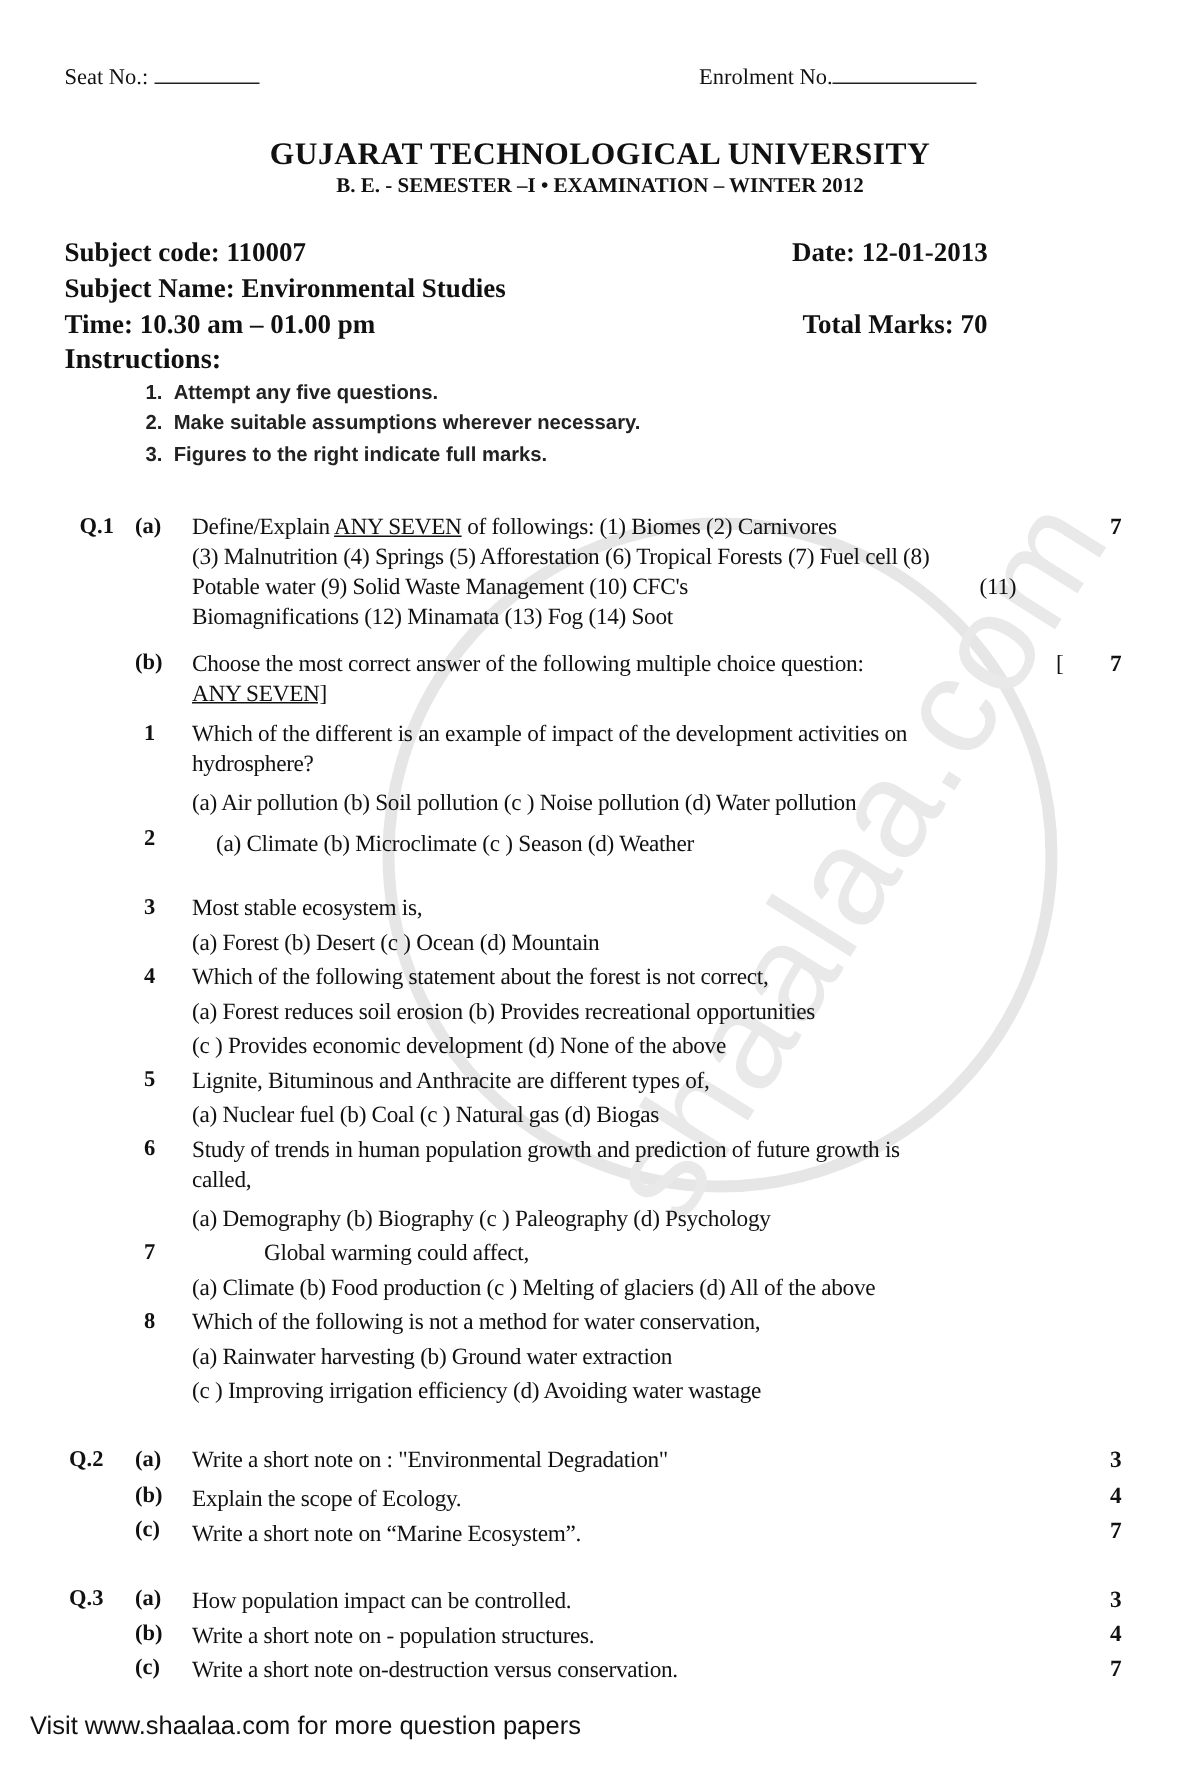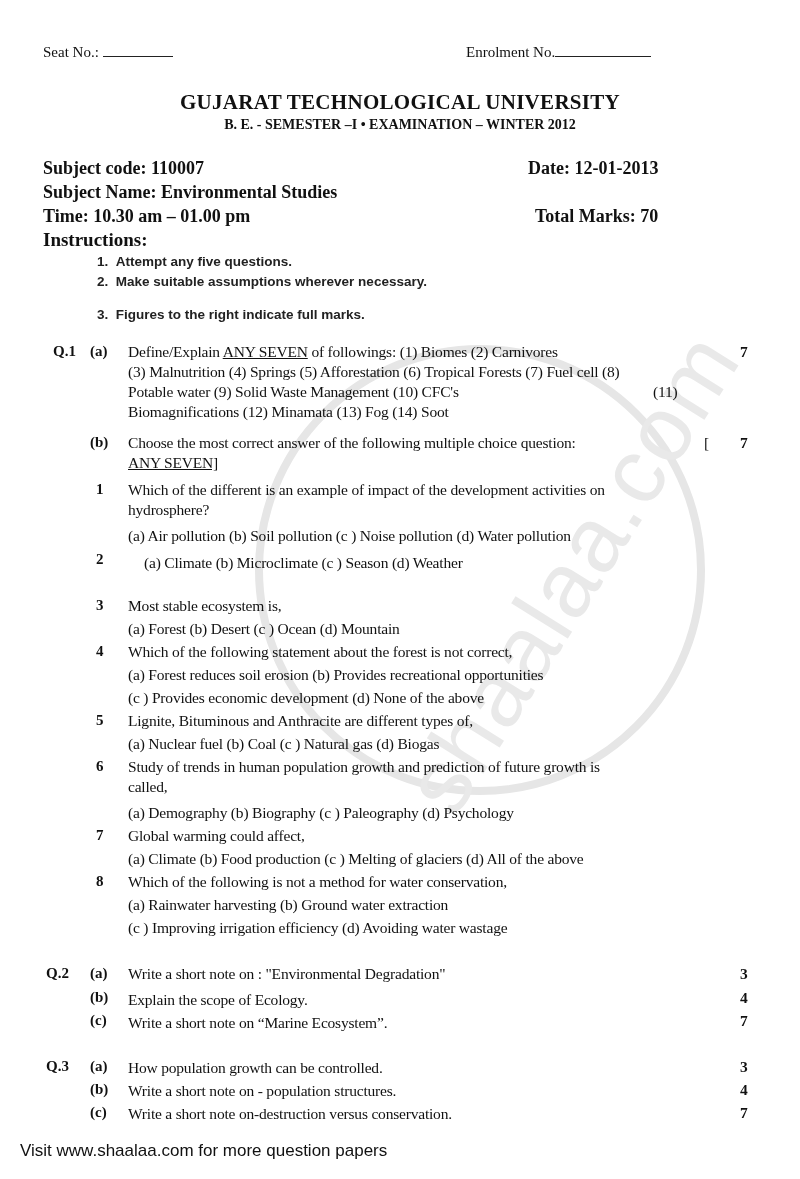--- a/index.html
+++ b/index.html
@@ -44,21 +44,21 @@
 <div class="abs serif bold" style="left:43px; top:206px; font-size:18px;">Time: 10.30 am – 01.00 pm</div>
 <div class="abs serif bold" style="left:535px; top:206px; font-size:18px;">Total Marks: 70</div>
 <div class="abs serif bold" style="left:43px; top:229px; font-size:19px;">Instructions:</div>
 
 <div class="abs instr" style="left:97px; top:254px;">
   <span>1.</span>&nbsp;&nbsp;<span>Attempt any five questions.</span>
 </div>
 <div class="abs instr" style="left:97px; top:274px;">
   <span>2.</span>&nbsp;&nbsp;<span>Make suitable assumptions wherever necessary.</span>
 </div>
-<div class="abs instr" style="left:97px; top:295px;margin-top:12px;">
+<div class="abs instr" style="left:97px; top:295px;">
   <span>3.</span>&nbsp;&nbsp;<span>Figures to the right indicate full marks.</span>
 </div>
 
 <div class="abs num serif" style="left:53px; top:343px;">Q.1</div>
 <div class="abs num serif" style="left:90px; top:343px;">(a)</div>
 <div class="abs q-text" style="left:128px; top:342px; width:560px;">
   <div style="white-space:nowrap;"><span>Define/Explain </span><u>ANY SEVEN</u><span> of followings: (1) Biomes (2) Carnivores</span></div>
   <div style="white-space:nowrap;">(3) Malnutrition (4) Springs (5) Afforestation (6) Tropical Forests (7) Fuel cell (8)</div>
   <div style="white-space:nowrap; position:relative;"><span>Potable water (9) Solid Waste Management (10) CFC's</span><span style="position:absolute; left:525px;">(11)</span></div>
   <div style="white-space:nowrap;">Biomagnifications (12) Minamata (13) Fog (14) Soot</div>
@@ -106,21 +106,21 @@
 
 <div class="abs num serif" style="left:96px; top:758px;">6</div>
 <div class="abs q-text" style="left:128px; top:757px;">
   <div style="white-space:nowrap;">Study of trends in human population growth and prediction of future growth is</div>
   <div style="white-space:nowrap;">called,</div>
   <div style="white-space:nowrap; margin-top:6px;">(a) Demography (b) Biography (c ) Paleography (d) Psychology</div>
 </div>
 
 <div class="abs num serif" style="left:96px; top:827px;">7</div>
 <div class="abs q-text" style="left:128px; top:826px;">
-  <div style="white-space:nowrap;">Global warming could affect,</div>
+  <div style="white-space:nowrap;margin-left:48px;">Global warming could affect,</div>
   <div style="white-space:nowrap; margin-top:3px;">(a) Climate (b) Food production (c ) Melting of glaciers (d) All of the above</div>
 </div>
 
 <div class="abs num serif" style="left:96px; top:873px;">8</div>
 <div class="abs q-text" style="left:128px; top:872px;">
   <div style="white-space:nowrap;">Which of the following is not a method for water conservation,</div>
   <div style="white-space:nowrap; margin-top:3px;">(a) Rainwater harvesting (b) Ground water extraction</div>
   <div style="white-space:nowrap; margin-top:3px;">(c ) Improving irrigation efficiency (d) Avoiding water wastage</div>
 </div>
 
@@ -132,21 +132,21 @@
 <div class="abs num serif" style="left:90px; top:989px;">(b)</div>
 <div class="abs q-text" style="left:128px; top:990px; white-space:nowrap;">Explain the scope of Ecology.</div>
 <div class="abs marks serif" style="left:740px; top:989px;">4</div>
 
 <div class="abs num serif" style="left:90px; top:1012px;">(c)</div>
 <div class="abs q-text" style="left:128px; top:1013px; white-space:nowrap;">Write a short note on “Marine Ecosystem”.</div>
 <div class="abs marks serif" style="left:740px; top:1012px;">7</div>
 
 <div class="abs num serif" style="left:46px; top:1058px;">Q.3</div>
 <div class="abs num serif" style="left:90px; top:1058px;">(a)</div>
-<div class="abs q-text" style="left:128px; top:1058px; white-space:nowrap;">How population growth can be controlled.</div>
+<div class="abs q-text" style="left:128px; top:1058px; white-space:nowrap;">How population impact can be controlled.</div>
 <div class="abs marks serif" style="left:740px; top:1058px;">3</div>
 
 <div class="abs num serif" style="left:90px; top:1081px;">(b)</div>
 <div class="abs q-text" style="left:128px; top:1081px; white-space:nowrap;">Write a short note on - population structures.</div>
 <div class="abs marks serif" style="left:740px; top:1081px;">4</div>
 
 <div class="abs num serif" style="left:90px; top:1104px;">(c)</div>
 <div class="abs q-text" style="left:128px; top:1104px; white-space:nowrap;">Write a short note on-destruction versus conservation.</div>
 <div class="abs marks serif" style="left:740px; top:1104px;">7</div>
 

